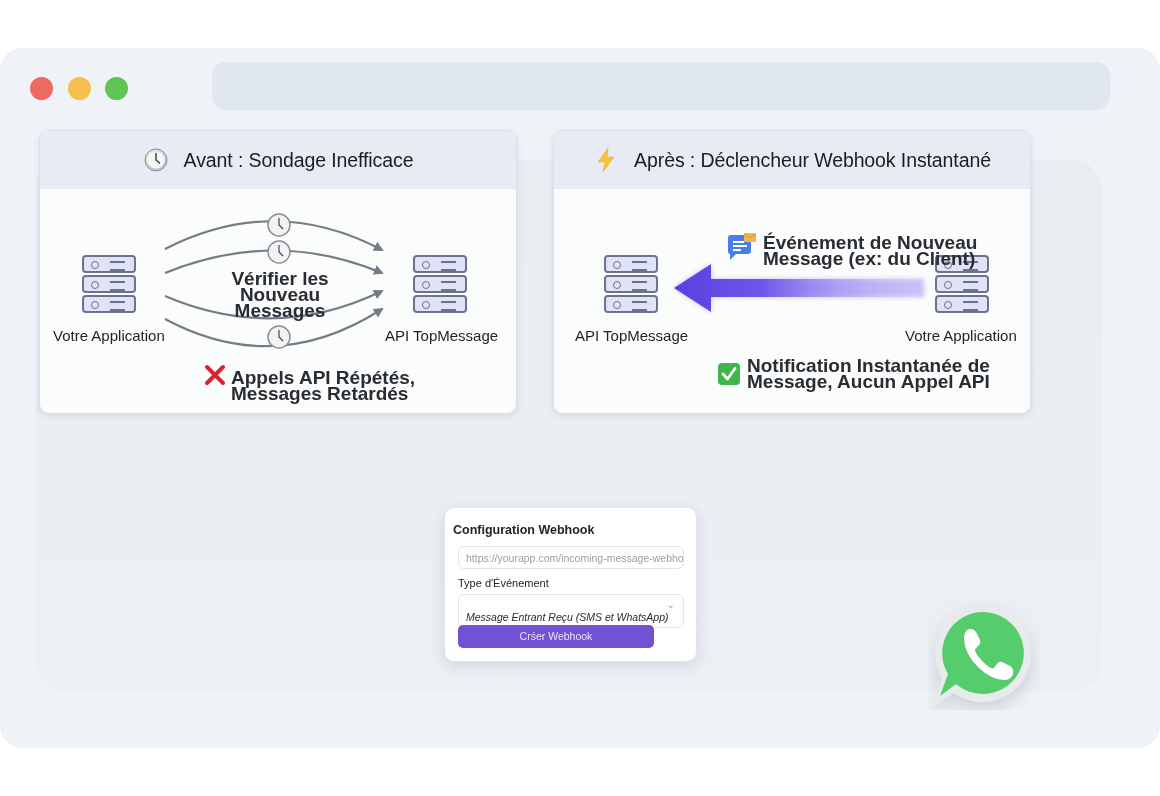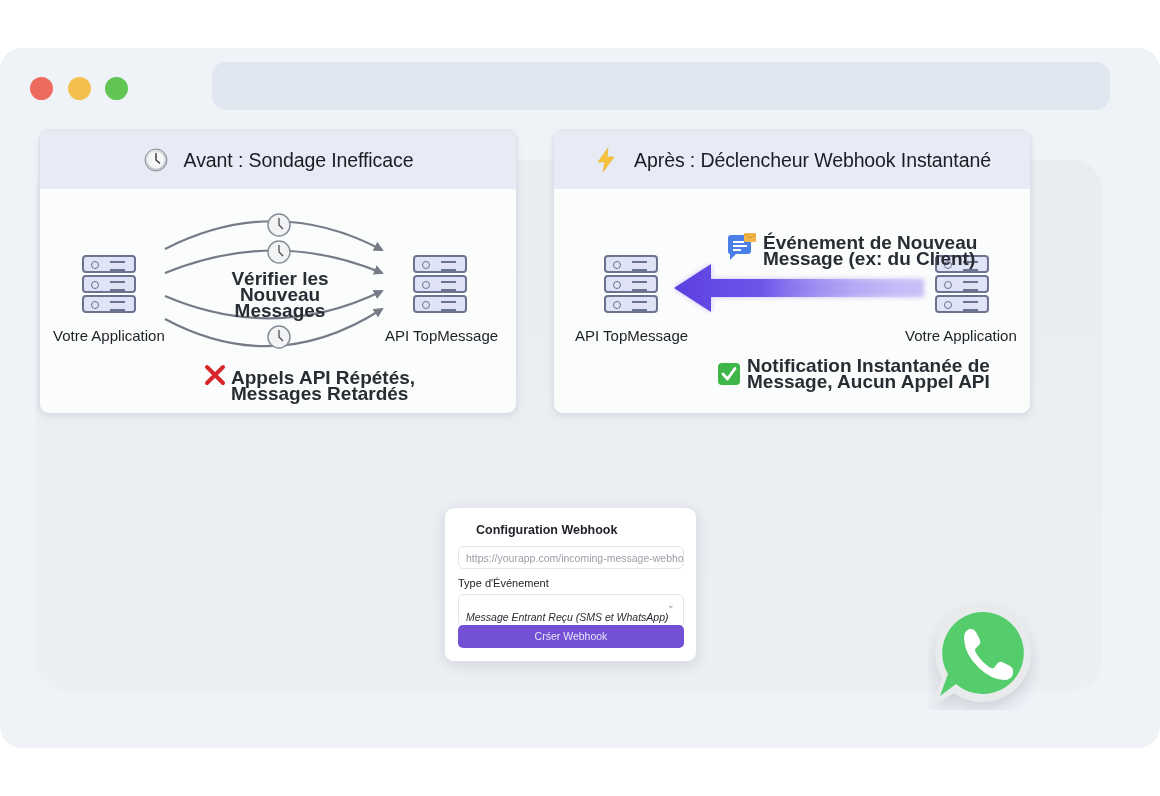--- a/index.html
+++ b/index.html
@@ -61,35 +61,35 @@
     border-top: 2px solid #6b7390; border-bottom: 2px solid #6b7390;
   }
 
   .config {
     position: absolute; left: 444px; top: 507px; width: 253px; height: 155px;
     background: #ffffff; border-radius: 10px;
     border: 1px solid #e2e4ea;
     box-shadow: 0 4px 14px rgba(30,40,60,0.12);
     padding: 0 13px;
   }
-  .config-title { position: absolute; left: 31px; top: 15px; font-size: 12.5px; font-weight: 700; color: #22242b; }
+  .config-title { position: absolute; left: 8px; top: 15px; font-size: 12.5px; font-weight: 700; color: #22242b; }
   .config-input {
     position: absolute; left: 13px; top: 38px; width: 226px; height: 23px;
     border: 1px solid #e3e5ea; border-radius: 6px; background: #fff;
     font-size: 10.5px; color: #9a9ea8; padding: 5px 7px; white-space: nowrap; overflow: hidden;
   }
   .config-label { position: absolute; left: 13px; top: 69px; font-size: 11px; color: #22242b; }
   .config-select {
     position: absolute; left: 13px; top: 86px; width: 226px; height: 23px;
     border: 1px solid #e3e5ea; border-radius: 6px; background: #fff;
     font-size: 10.5px; color: #2a2c33; padding: 16px 7px; white-space: nowrap; font-style: italic;
   }
   .config-select .chev { position: absolute; right: 8px; top: 4px; font-size: 10px; color: #9a9ea8; }
   .config-btn {
-    position: absolute; left: 13px; top: 117px; width: 226px; height: 23px;
+    position: absolute; left: 13px; top: 117px; width: 196px; height: 23px;
     background: #7350d4; border-radius: 5px; color: #e9e4fb;
     font-size: 10.5px; text-align: center; line-height: 23px;
   }
 
   .wa {
     position: absolute; left: 928px; top: 598px; width: 112px; height: 112px;
   }
 </style>
 </head>
 <body>

